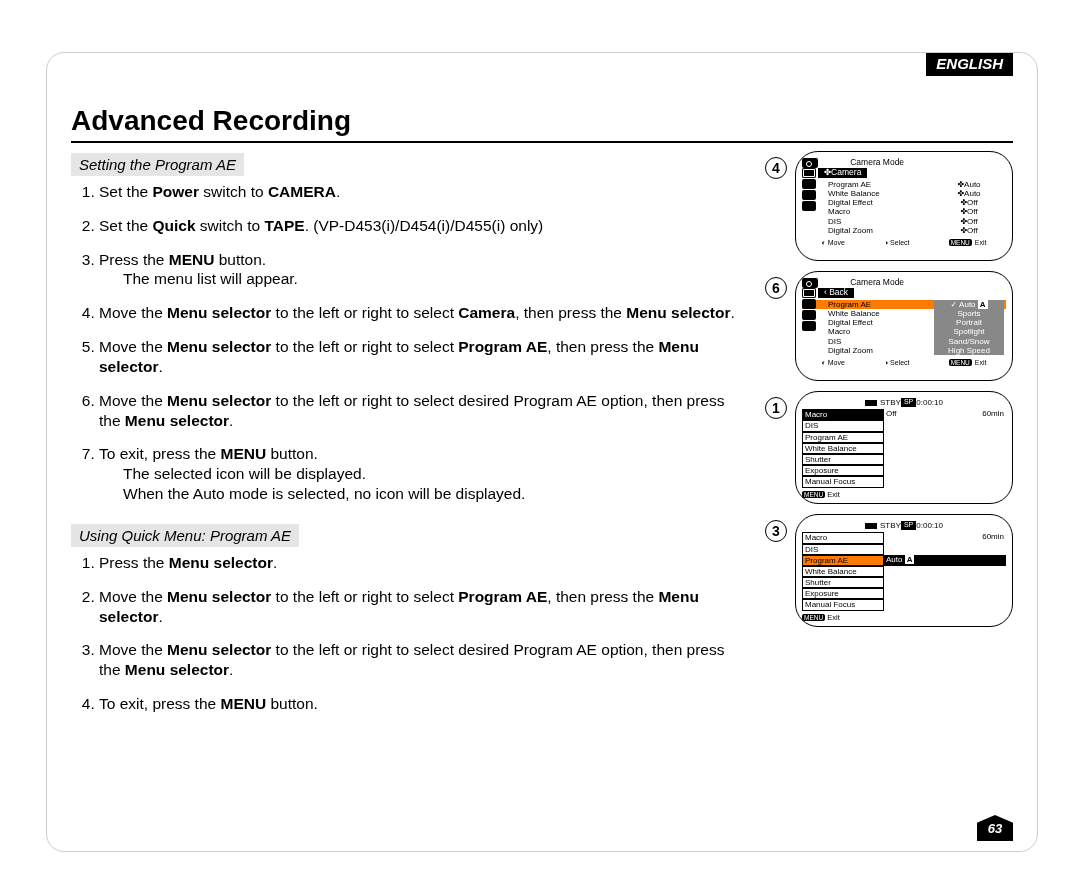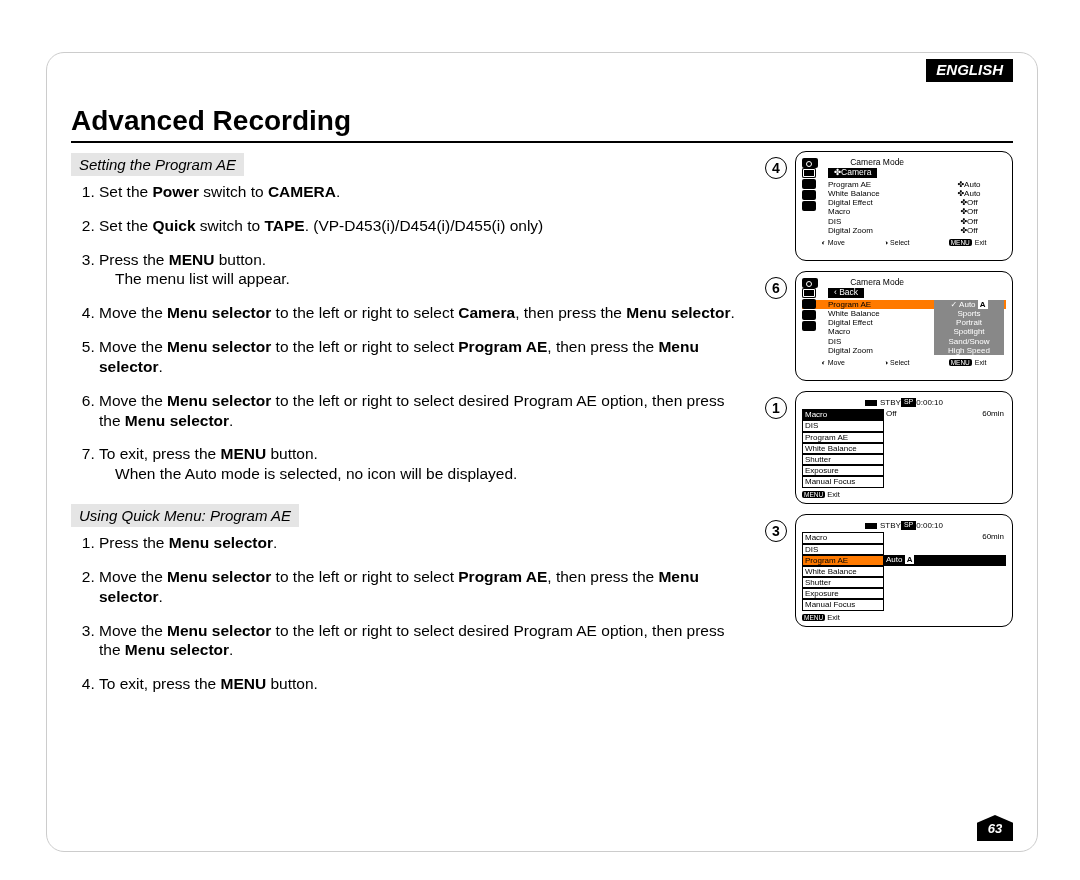--- a/index.html
+++ b/index.html
@@ -19,21 +19,21 @@
     top: 52px;
     width: 992px;
     height: 800px;
     border: 1px solid #ccc;
     border-radius: 18px;
     padding: 14px 24px 18px 24px;
   }
   .lang-tag {
     position: absolute;
     right: 24px;
-    top: 6px;
+    top: 0;
     background: #000;
     color: #fff;
     font-weight: bold;
     font-style: italic;
     font-size: 15px;
     padding: 2px 10px 4px 10px;
   }
   h1.title {
     font-size: 28px;
     margin: 38px 0 4px 0;
@@ -47,42 +47,42 @@
     font-size: 15px;
     padding: 3px 8px;
     display: inline-block;
     margin: 2px 0 6px 0;
   }
   .content-row { display: flex; }
   .text-col { flex: 1 1 auto; padding-right: 18px; }
   .side-col { flex: 0 0 248px; }
   ol.steps { margin: 0 0 18px 0; padding-left: 28px; font-size: 15.5px; line-height: 1.28; }
   ol.steps li { margin-bottom: 14px; }
-  ol.steps li .sub { display: block; margin-left: 16px; }
+  ol.steps li .sub { display: block; margin-left: 24px; }
 
   .screen-block { display:flex; align-items:flex-start; margin-bottom:10px; }
   .badge {
     width: 22px; height:22px; border:1.2px solid #000; border-radius:50%;
     display:flex; align-items:center; justify-content:center;
     font-size:14px; font-weight:bold; margin-right:8px; flex:0 0 22px;
     margin-top:6px;
   }
   .screen {
     flex:1 1 auto;
     border:1.5px solid #000;
-    border-radius:11px;
+    border-radius:23px;
     padding:6px 6px 4px 6px;
     font-size:8px;
     line-height:1.15;
     background:#fff;
     min-height:110px;
     position:relative;
   }
   .osd-title { font-size:8.5px; margin:0 0 1px 26px; }
-  .osd-sub   { font-size:8.5px; margin:0 0 2px 26px; color:#fff; background:#000; display:inline-block; padding:0 6px; }
+  .osd-sub   { font-size:8.5px; margin:0 0 2px 16px; color:#fff; background:#000; display:inline-block; padding:0 6px; }
   .osd-sub.back::before{content:"‹ ";}
   .osd-iconcol {
     position:absolute; left:6px; top:16px; width:18px;
     display:flex; flex-direction:column; gap:1px;
   }
   .osd-iconcol .ic { width:14px; height:10px; background:#000; border-radius:2px; }
   .osd-iconcol .ic.sel { background:#000; box-shadow:0 0 0 1px #000 inset, 0 0 0 2px #fff inset; }
   .osd-row { display:flex; justify-content:space-between; padding:0 2px 0 26px; gap:4px; }
   .osd-row .k { flex:0 0 78px; white-space:nowrap; overflow:hidden; }
   .osd-row .v { flex:0 0 70px; text-align:center; white-space:nowrap; overflow:hidden; }
@@ -142,20 +142,21 @@
           <span>Move the </span><b>Menu selector</b><span> to the left or right to select </span><b>Camera</b><span>, then press the </span><b>Menu selector</b><span>.</span>
         </li>
         <li>
           <span>Move the </span><b>Menu selector</b><span> to the left or right to select </span><b>Program AE</b><span>, then press the </span><b>Menu selector</b><span>.</span>
         </li>
         <li>
           <span>Move the </span><b>Menu selector</b><span> to the left or right to select desired Program AE option, then press the </span><b>Menu selector</b><span>.</span>
         </li>
         <li>
           <span>To exit, press the </span><b>MENU</b><span> button.</span>
+          <span class="sub">The selected icon will be displayed.</span>
           <span class="sub">When the Auto mode is selected, no icon will be displayed.</span>
         </li>
       </ol>
 
       <div class="section-head">Using Quick Menu: Program AE</div>
       <ol class="steps">
         <li>
           <span>Press the </span><b>Menu selector</b><span>.</span>
         </li>
         <li>

